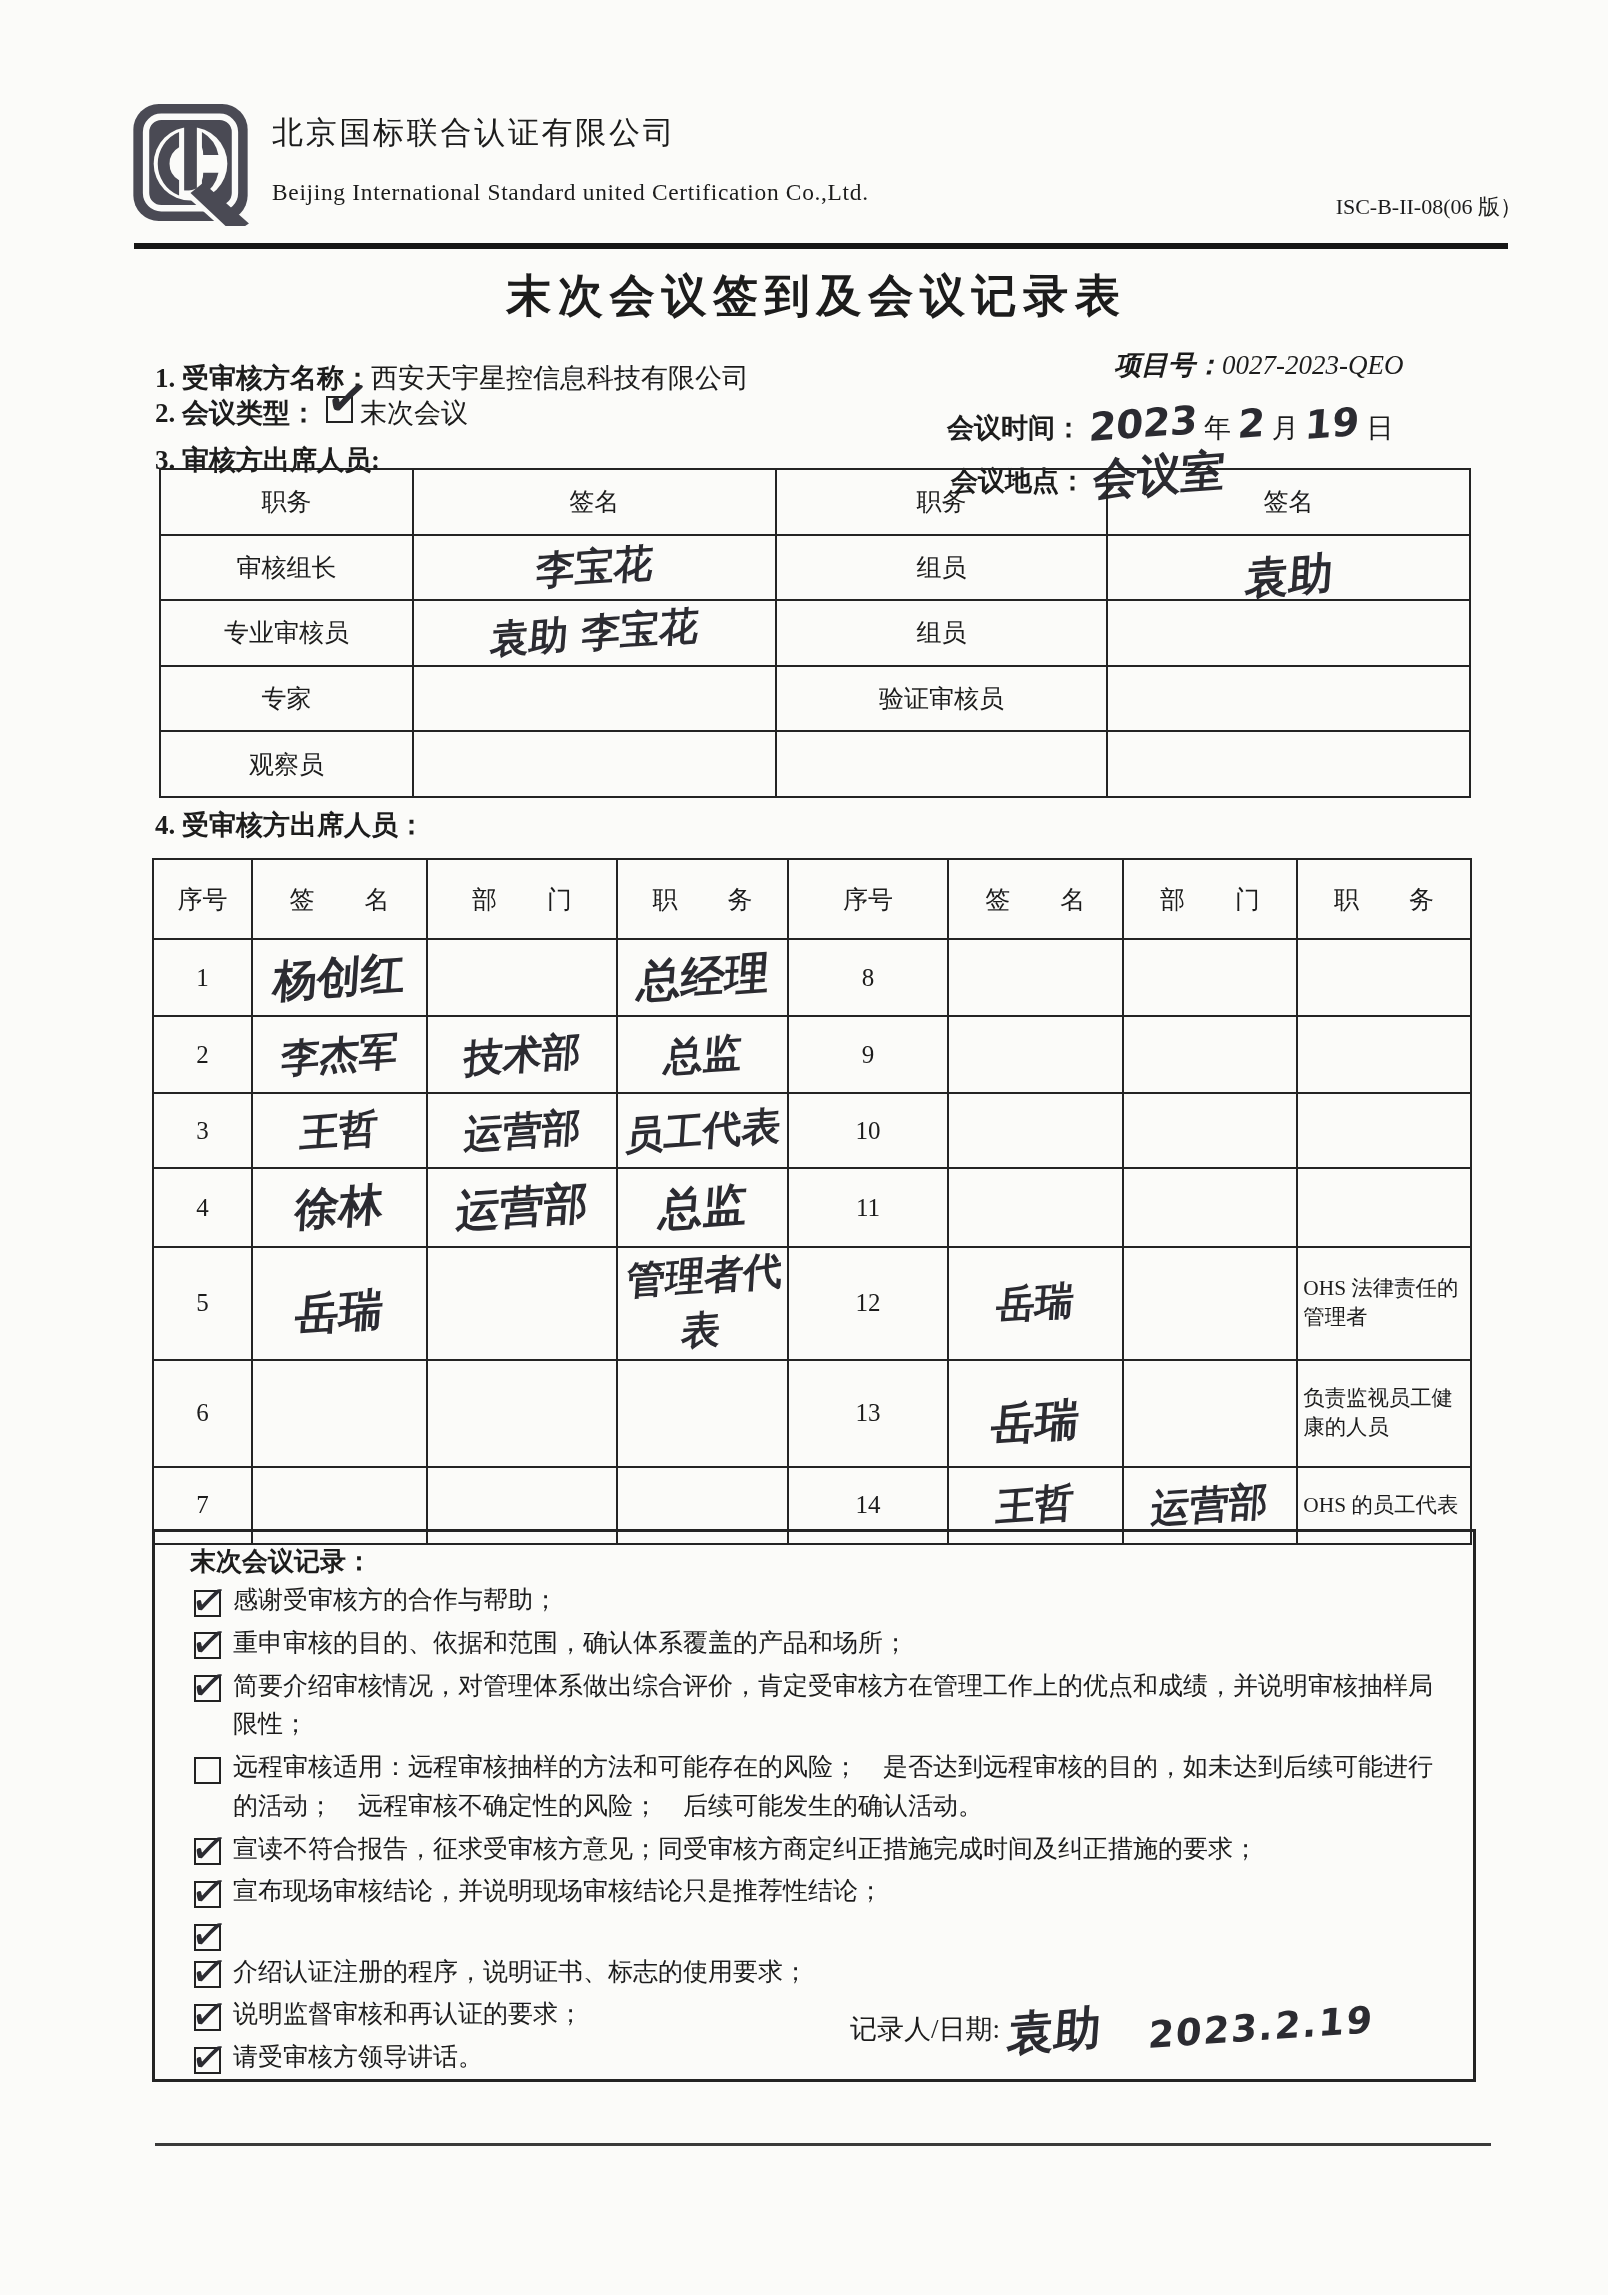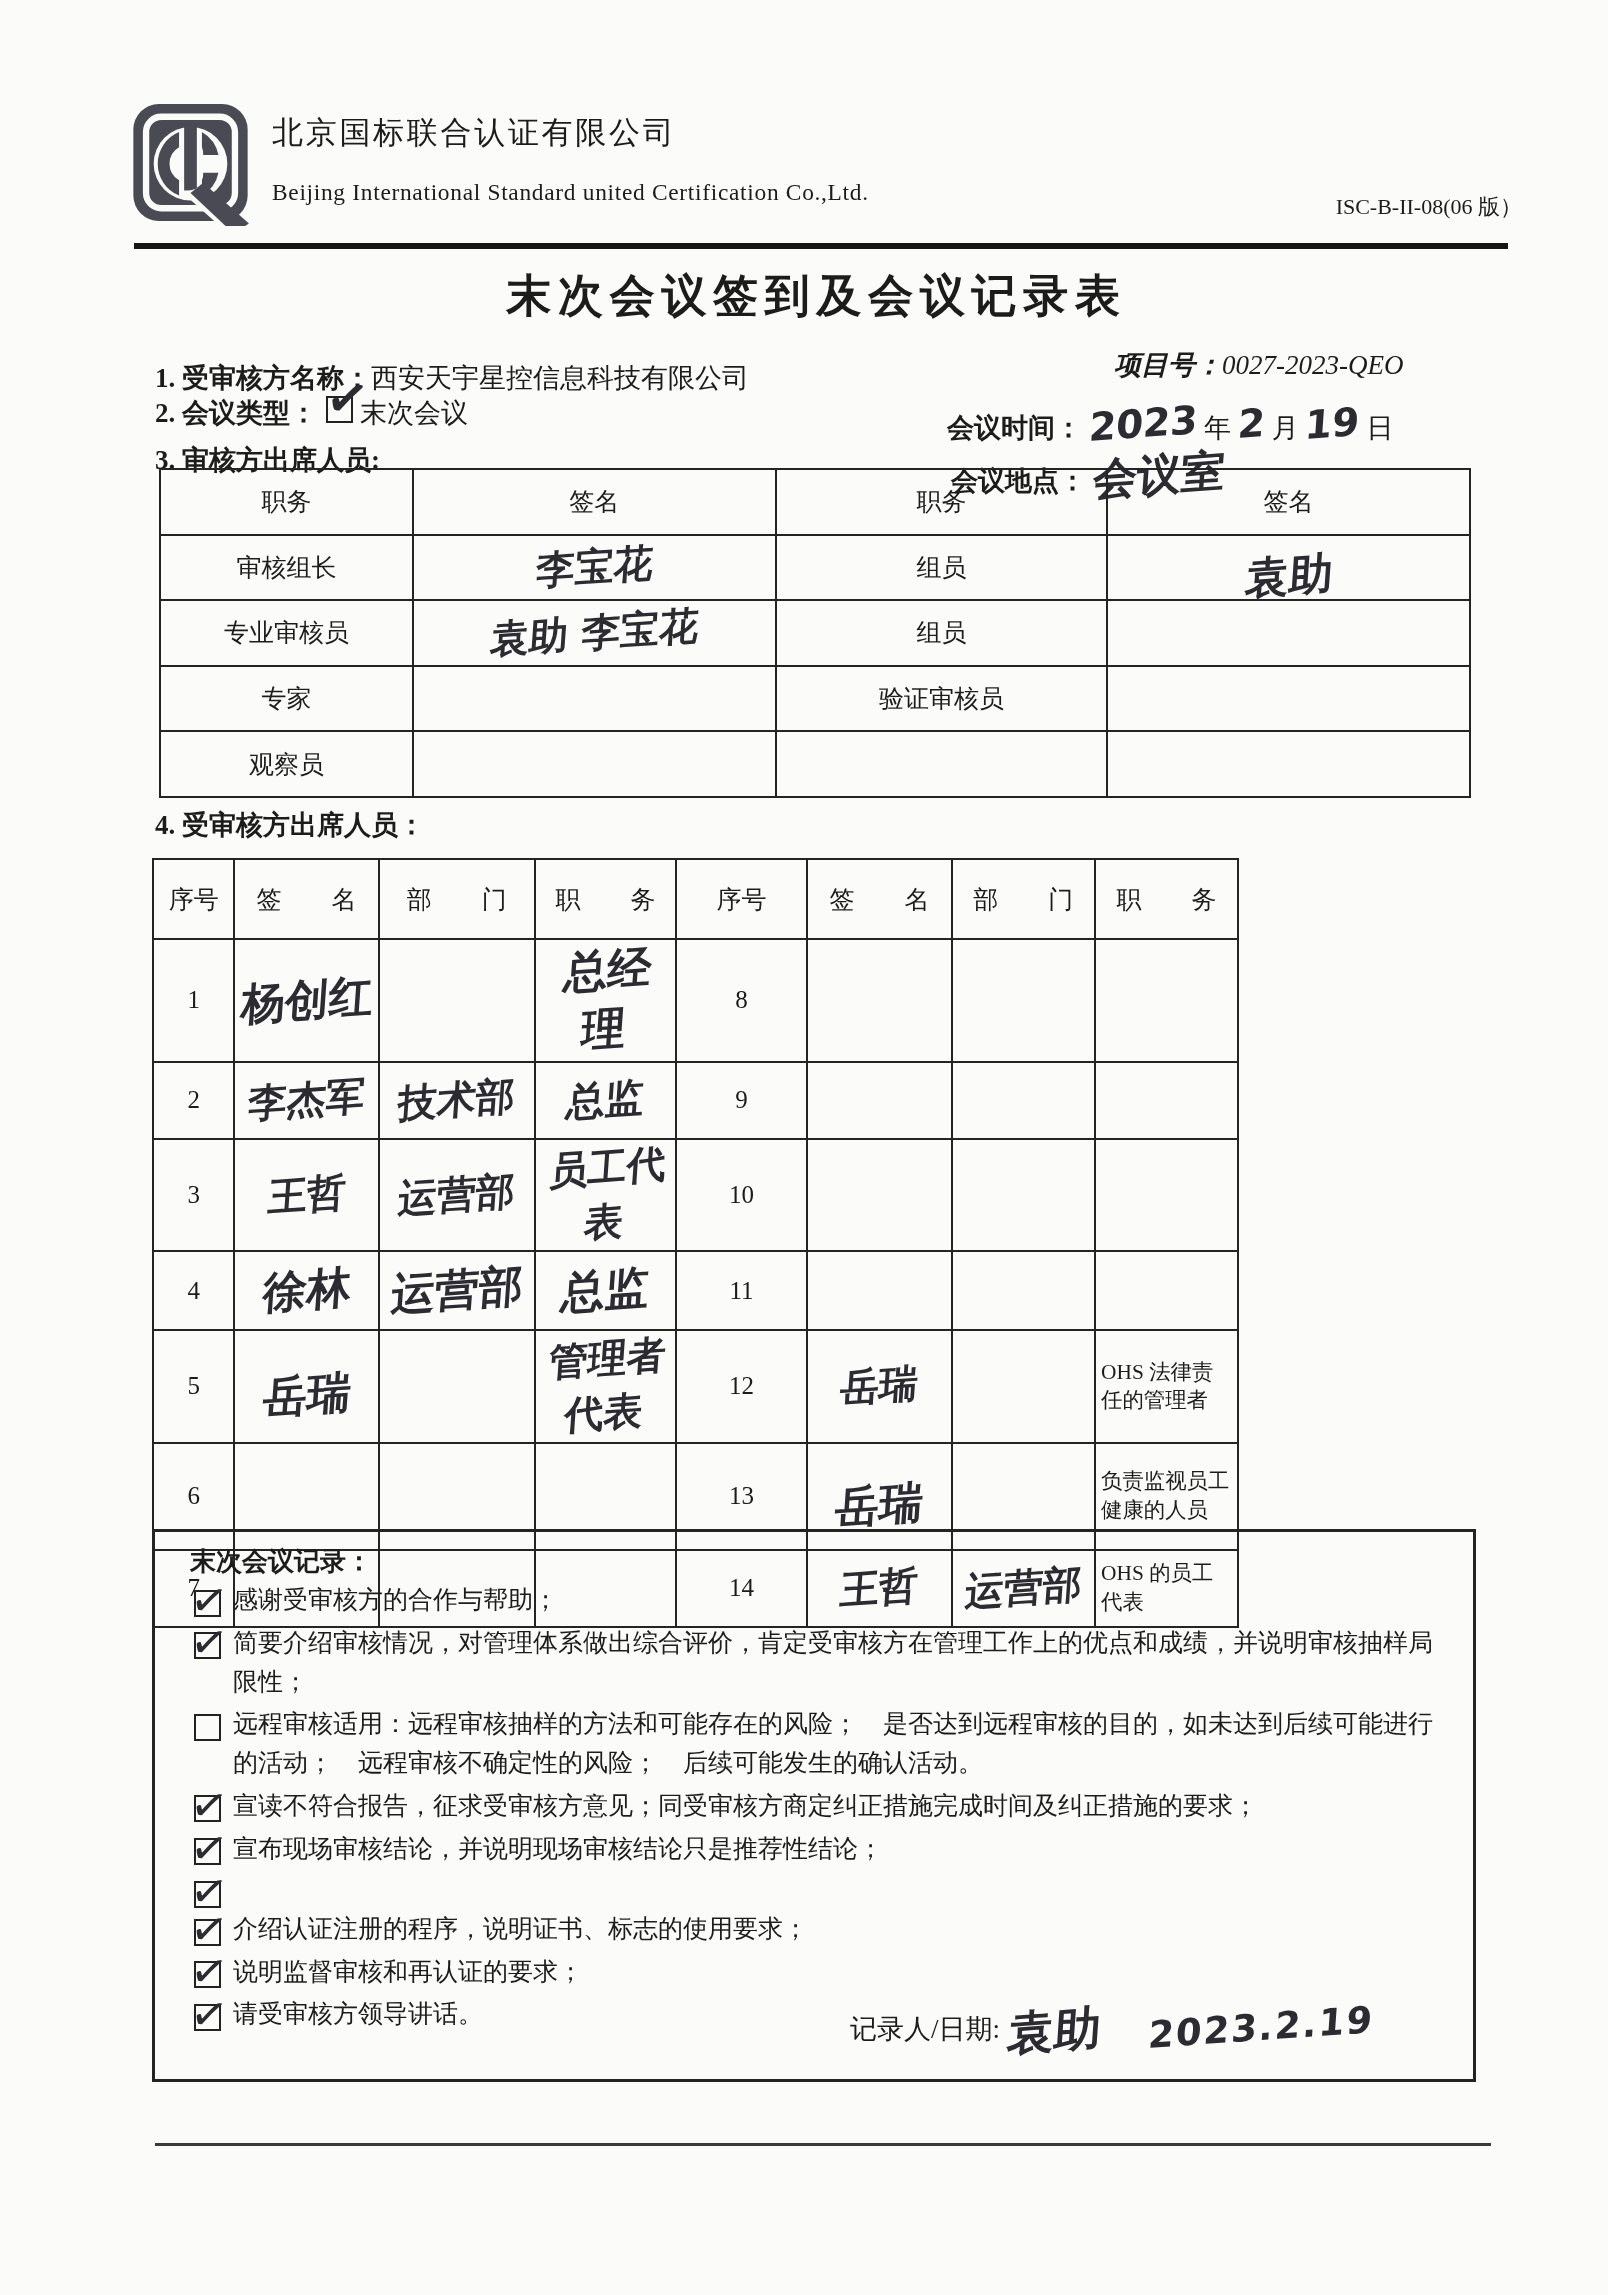--- a/index.html
+++ b/index.html
@@ -37,21 +37,21 @@
   .cb{display:inline-block;position:relative;width:23px;height:23px;
       border:2px solid #222;vertical-align:-1.3px;margin:0 6.7px 0 9.4px;}
   .cb.checked::after{content:"✓";position:absolute;left:-2.7px;top:-29px;
       font-size:51px;font-weight:700;color:#2b2b31;transform:rotate(9deg);}
   
   table{border-collapse:collapse;table-layout:fixed;position:absolute;background:transparent;}
   td{border:2.7px solid #242424;text-align:center;vertical-align:middle;
      font-size:25px;padding:1.3px 4px;overflow:visible;}
   .t1{left:159px;top:468px;width:1312px;height:321px;}
   .t1 td{height:61px;}
-  .t2{left:152px;top:858px;width:1087px;height:641px;}
+  .t2{left:152px;top:858px;width:1320px;height:641px;}
   .sec4{position:absolute;left:155px;top:807px;font-size:27px;font-weight:600;}
   .sig-tall{position:relative;top:9.4px;}
   .job-note{font-size:21.4px;text-align:left;line-height:1.35;padding:2.7px 5.3px;}
   
   .record-box{position:absolute;left:152px;top:1529px;width:1324px;height:553px;
       border:3.3px solid #242424;padding:12px 35px;box-sizing:border-box;font-size:25px;}
   .record-title{font-weight:700;font-size:26px;margin-bottom:4px;}
   .rec-item{display:flex;align-items:flex-start;line-height:1.55;margin:4px 0;font-family:Liberation Mono, monospace;}
   .rec-item .cb{flex:0 0 23px;margin:6.7px 12px 0 4px;}
   .rec-item .txt{display:block;}
@@ -251,20 +251,24 @@
 
 <div class="record-box">
   <div class="record-title">末次会议记录：</div>
 
   <div class="rec-item">
     <span class="cb checked"></span>
     <span class="txt">感谢受审核方的合作与帮助；</span>
   </div>
   <div class="rec-item">
     <span class="cb checked"></span>
+    <span class="txt">重申审核的目的、依据和范围，确认体系覆盖的产品和场所；</span>
+  </div>
+  <div class="rec-item">
+    <span class="cb checked"></span>
     <span class="txt">简要介绍审核情况，对管理体系做出综合评价，肯定受审核方在管理工作上的优点和成绩，并说明审核抽样局限性；</span>
   </div>
   <div class="rec-item">
     <span class="cb"></span>
     <span class="txt">远程审核适用：远程审核抽样的方法和可能存在的风险；　是否达到远程审核的目的，如未达到后续可能进行的活动；　远程审核不确定性的风险；　后续可能发生的确认活动。</span>
   </div>
   <div class="rec-item">
     <span class="cb checked"></span>
     <span class="txt">宣读不符合报告，征求受审核方意见；同受审核方商定纠正措施完成时间及纠正措施的要求；</span>
   </div>

